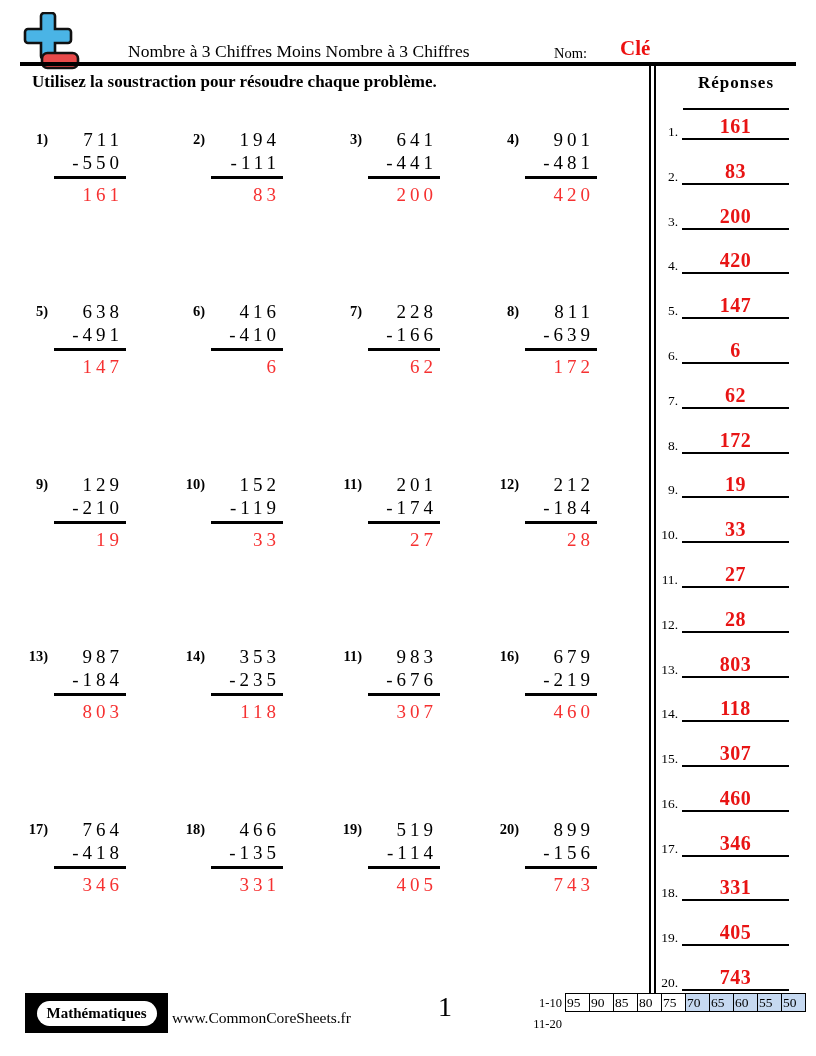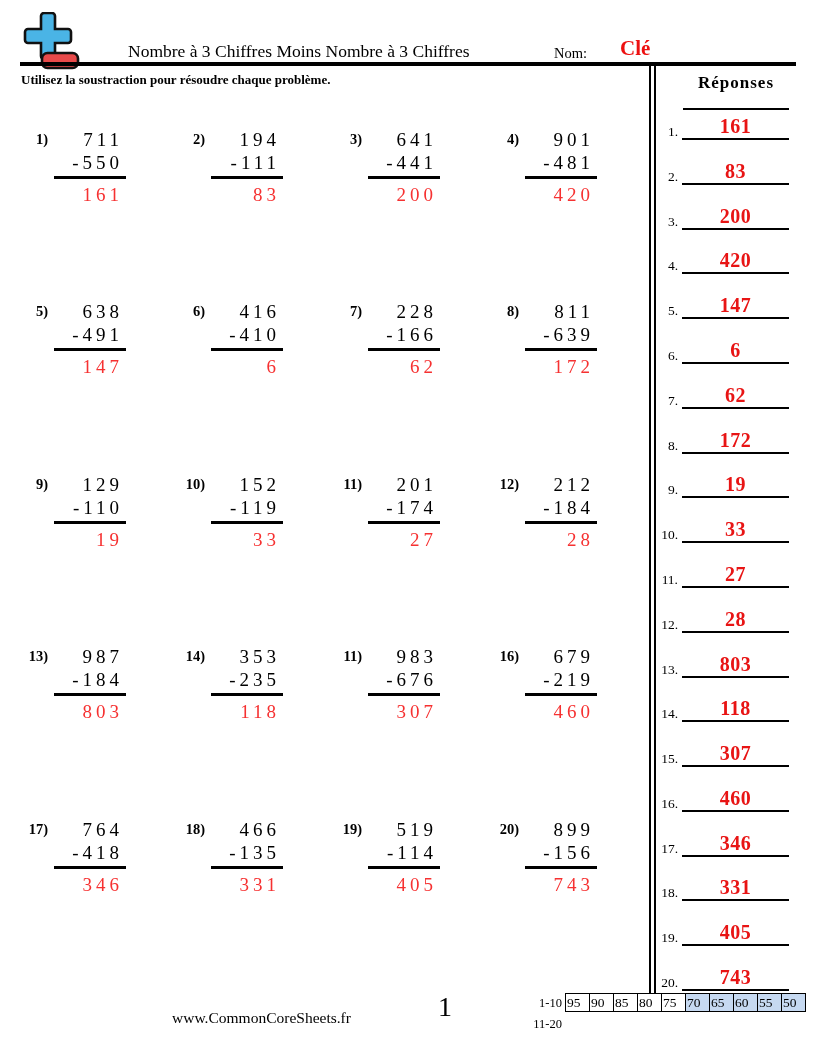--- a/index.html
+++ b/index.html
@@ -6,21 +6,21 @@
   .page {
     position:relative; width:816px; height:1056px; background:#ffffff;
     font-family:Liberation Serif, serif; color:#000; overflow:hidden;
   }
   
   .logo { position:absolute; left:22px; top:12px; }
   .ws-title { position:absolute; left:128px; top:41px; font-size:17.5px; color:#000; }
   .name-label { position:absolute; left:554px; top:45px; font-size:14.5px; }
   .name-value { position:absolute; left:620px; top:36px; font-size:21px; font-weight:bold; color:#ed1010; }
   .header-rule { position:absolute; left:20px; top:62px; width:776px; height:4px; background:#000; }
-  .instruction { position:absolute; left:21px; top:72px; font-size:13px; font-weight:bold; }
+  .instruction { position:absolute; left:32px; top:72px; font-size:17px; font-weight:bold; }
   
   .grid {
     position:absolute; left:20px; top:128px;
     display:grid; grid-template-columns:157px 157px 157px 157px; grid-auto-rows:172.4px;
   }
   .cell { display:flex; align-items:flex-start; }
   .plabel { flex:none; width:28px; text-align:right; font-weight:bold; font-size:14.5px; padding-top:3px; }
   .work { margin-left:6px; width:72px; text-align:right; font-size:19px; letter-spacing:4px; line-height:23px; }
   .work .num, .work .sub, .work .pans { padding-right:3px; }
   .work .sub { border-bottom:3.5px solid #000; padding-bottom:2px; }
@@ -126,21 +126,21 @@
         <div class="work">
           <div class="num">811</div>
           <div class="sub">-639</div>
           <div class="pans">172</div>
         </div>
       </div>
     <div class="cell">
         <span class="plabel">9)</span>
         <div class="work">
           <div class="num">129</div>
-          <div class="sub">-110</div>
+          <div class="sub">-210</div>
           <div class="pans">19</div>
         </div>
       </div>
     <div class="cell">
         <span class="plabel">10)</span>
         <div class="work">
           <div class="num">152</div>
           <div class="sub">-119</div>
           <div class="pans">33</div>
         </div>
@@ -304,20 +304,23 @@
     </div>
   <div class="ans-row" style="top:916px">
       <span class="ans-num">19.</span>
       <span class="ans-line">405</span>
     </div>
   <div class="ans-row" style="top:961px">
       <span class="ans-num">20.</span>
       <span class="ans-line">743</span>
     </div>
 
+  <div class="footer-bar">
+    <span class="brand-badge">Mathématiques</span>
+  </div>
   <div class="website">www.CommonCoreSheets.fr</div>
   <div class="page-num">1</div>
   <div class="grade-label-1">1-10</div>
   <div class="grade-label-2">11-20</div>
   <table class="grade-table">
     <tbody>
         <tr>
       <td>95</td>
       <td>90</td>
       <td>85</td>

